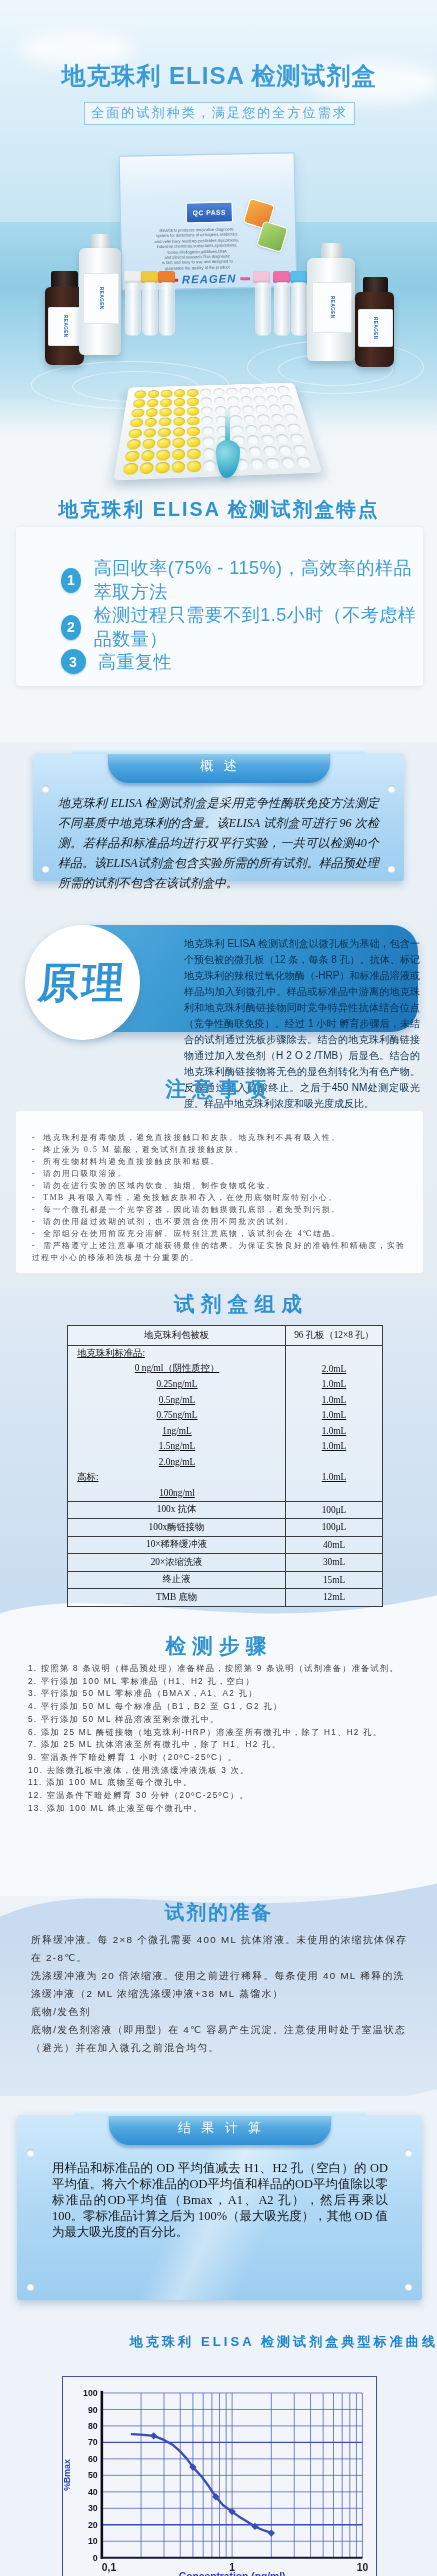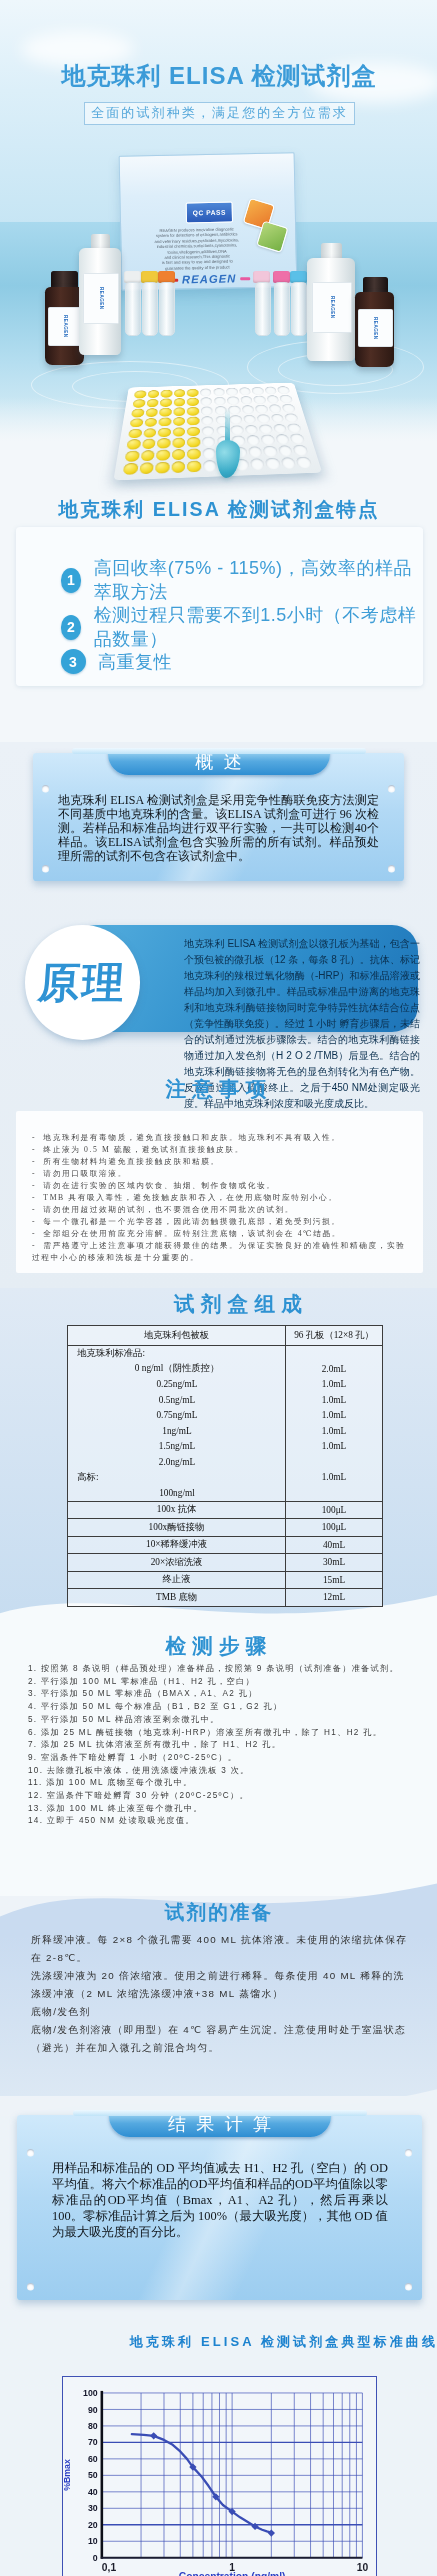--- a/index.html
+++ b/index.html
@@ -56,24 +56,24 @@
   .sec-title{left:0;width:438px;text-align:center;font-weight:bold;color:#2e92d2;}
   
   .features-panel{top:527px;left:15.5px;width:407px;height:159px;background:rgba(250,253,255,.8);border-radius:4.1px;box-shadow:0 1px 4.1px rgba(140,170,195,.25);}
   .feature-item{position:absolute;left:45px;display:flex;align-items:center;}
   .feature-num{width:25px;height:25px;border-radius:50%;background:#35a3d8;color:#fff;font-size:14px;font-weight:bold;
     display:flex;align-items:center;justify-content:center;box-shadow:0 1px 2.1px rgba(40,120,170,.35);}
   .feature-text{margin-left:12.4px;font-size:18px;color:#3e9dd6;letter-spacing:0.5px;}
   
   .blue-panel{background:linear-gradient(180deg,#cfe9fb 0%,#b2d9f5 45%,#9ccdf0 100%);border-radius:3.1px;box-shadow:0 3.1px 7.2px rgba(110,150,185,.4);overflow:visible;}
   .panel-sheen{position:absolute;inset:0;border-radius:3.1px;background:linear-gradient(115deg,transparent 42%,rgba(255,255,255,.4) 50%,transparent 62%);pointer-events:none;}
-  .panel-tab{position:absolute;left:50%;transform:translateX(-50%);top:-3.1px;width:222px;height:25px;
+  .panel-tab{position:absolute;left:50%;transform:translateX(-50%);top:-3.1px;width:222px;height:33px;
     background:linear-gradient(180deg,#a5d8f4 0%,#55a9e0 45%,#2f8ed2 100%);border-radius:0 0 20.6px 20.6px;
     box-shadow:0 2.1px 3.1px rgba(0,60,120,.3);display:flex;align-items:center;justify-content:center;
-    color:#fff;font-size:18px;letter-spacing:10.3px;text-indent:10.3px;}
+    color:#fff;font-size:13px;letter-spacing:10.3px;text-indent:10.3px;}
   .panel-tab::before{content:"";position:absolute;top:-2.1px;left:-36px;width:294px;height:6.2px;background:linear-gradient(180deg,#eef8ff,#bfe3f8);border-radius:5.2px;}
   .hole{position:absolute;width:7.2px;height:7.2px;border-radius:50%;background:#fdfeff;
     box-shadow:inset 0 1px 1.5px rgba(0,50,100,.35),0 0.5px 0.5px rgba(255,255,255,.9);}
   .panel-text{position:absolute;font-family:"Liberation Serif","DejaVu Serif",serif;color:#10151a;text-align:justify;}
   
   .principle-box{top:925px;left:70px;width:348px;height:107px;border-radius:26px;
     background:linear-gradient(125deg,#55aede 0%,#2f8fcc 55%,#1d73b7 100%);box-shadow:0 4.1px 8.2px rgba(70,120,165,.35);}
   .principle-circle{top:925px;left:25px;width:115px;height:115px;border-radius:50%;background:#fff;
     box-shadow:0 3.1px 7.2px rgba(70,120,165,.35);display:flex;align-items:center;justify-content:center;}
   .principle-word{font-size:42px;font-weight:bold;color:#2f93d4;letter-spacing:2.1px;transform:skewX(-4deg);}
@@ -308,51 +308,51 @@
       </div>
     </div>
 
   <div class="abs blue-panel" style="top:753px;left:33px;width:371px;height:128px;">
     <div class="panel-sheen"></div>
     <div class="panel-tab">概述</div>
     <div class="hole" style="left:9.3px;top:32px;"></div>
     <div class="hole" style="right:9.3px;top:32px;"></div>
     <div class="hole" style="left:9.3px;bottom:9.3px;"></div>
     <div class="hole" style="right:9.3px;bottom:9.3px;"></div>
-    <div class="panel-text" style="left:25px;top:40px;width:321px;font-size:12px;line-height:14px;">地克珠利 ELISA 检测试剂盒是采用竞争性酶联免疫方法测定不同基质中地克珠利的含量。该ELISA 试剂盒可进行 96 次检测。若样品和标准品均进行双平行实验，一共可以检测40个样品。该ELISA试剂盒包含实验所需的所有试剂。样品预处理所需的试剂不包含在该试剂盒中。</div>
+    <div class="panel-text" style="left:25px;top:40px;width:321px;font-size:12px;line-height:20px;font-style:italic;">地克珠利 ELISA 检测试剂盒是采用竞争性酶联免疫方法测定不同基质中地克珠利的含量。该ELISA 试剂盒可进行 96 次检测。若样品和标准品均进行双平行实验，一共可以检测40个样品。该ELISA试剂盒包含实验所需的所有试剂。样品预处理所需的试剂不包含在该试剂盒中。</div>
   </div>
 
   <div class="abs principle-box"></div>
   <div class="abs principle-circle">
     <span class="principle-word">原理</span>
   </div>
   <div class="abs principle-text">地克珠利 ELISA 检测试剂盒以微孔板为基础，包含一个预包被的微孔板（12 条，每条 8 孔）。抗体、标记地克珠利的辣根过氧化物酶（-HRP）和标准品溶液或样品均加入到微孔中。样品或标准品中游离的地克珠利和地克珠利酶链接物同时竞争特异性抗体结合位点（竞争性酶联免疫）。经过 1 小时 孵育步骤后，未结合的试剂通过洗板步骤除去。结合的地克珠利酶链接物通过加入发色剂（H 2 O 2 /TMB）后显色。结合的地克珠利酶链接物将无色的显色剂转化为有色产物。反应通过加入硫酸终止。之后于450 NM处测定吸光度。样品中地克珠利浓度和吸光度成反比。</div>
 
   <div class="abs sec-title t40" style="top:1075px;">注意事项</div>
   <div class="abs precautions-panel"></div>
   <ul class="abs prec-list" id="precautions-list">
       <li>地克珠利是有毒物质，避免直接接触口和皮肤。地克珠利不具有吸入性。</li>
       <li>终止液为 0.5 M 硫酸，避免试剂直接接触皮肤。</li>
       <li>所有生物材料均避免直接接触皮肤和粘膜。</li>
       <li>请勿用口吸取溶液。</li>
       <li>请勿在进行实验的区域内饮食、抽烟、制作食物或化妆。</li>
       <li>TMB 具有吸入毒性，避免接触皮肤和吞入，在使用底物时应特别小心。</li>
+      <li>每一个微孔都是一个光学容器，因此请勿触摸微孔底部，避免受到污损。</li>
       <li>请勿使用超过效期的试剂，也不要混合使用不同批次的试剂。</li>
-      <li>每一个微孔都是一个光学容器，因此请勿触摸微孔底部，避免受到污损。</li>
       <li>全部组分在使用前应充分溶解。应特别注意底物，该试剂会在 4℃结晶。</li>
       <li>需严格遵守上述注意事项才能获得最佳的结果。为保证实验良好的准确性和精确度，实验过程中小心的移液和洗板是十分重要的。</li>
     </ul>
 
   <div class="abs sec-title t40" style="top:1290px;padding-left:22px;">试剂盒组成</div>
   <div class="abs kt" id="kit-table">
       <div class="kt-row kt-head">
         <div class="kt-left">地克珠利包被板</div>
         <div class="kt-right">96 孔板（12×8 孔）</div>
       </div>
-      <div class="kt-std" style="position: relative;">
+      <div class="kt-std" style="position: relative; text-decoration: underline;">
         <div class="kt-srow">
           <div class="kt-left al">地克珠利标准品:</div>
           <div class="kt-right" style="border-left: none;"></div>
         </div>
         <div class="kt-srow">
           <div class="kt-left">0 ng/ml（阴性质控）</div>
           <div class="kt-right" style="border-left: none;">2.0mL</div>
         </div>
         <div class="kt-srow">
           <div class="kt-left">0.25ng/mL</div>
@@ -421,21 +421,20 @@
       <div>3. 平行添加 50 ML 零标准品（BMAX，A1、A2 孔）</div>
       <div>4. 平行添加 50 ML 每个标准品（B1，B2 至 G1，G2 孔）</div>
       <div>5. 平行添加 50 ML 样品溶液至剩余微孔中。</div>
       <div>6. 添加 25 ML 酶链接物（地克珠利-HRP）溶液至所有微孔中，除了 H1、H2 孔。</div>
       <div>7. 添加 25 ML 抗体溶液至所有微孔中，除了 H1、H2 孔。</div>
       <div>9. 室温条件下暗处孵育 1 小时（20ºC-25ºC）。</div>
       <div>10. 去除微孔板中液体，使用洗涤缓冲液洗板 3 次。</div>
       <div>11. 添加 100 ML 底物至每个微孔中。</div>
       <div>12. 室温条件下暗处孵育 30 分钟（20ºC-25ºC）。</div>
       <div>13. 添加 100 ML 终止液至每个微孔中。</div>
-      <div>14. 立即于 450 NM 处读取吸光度值。</div>
     </div>
 
   <div class="abs sec-title t36" style="top:1899px;">试剂的准备</div>
   <div class="abs prep-body" id="prep-body">
       <div>所释缓冲液。每 2×8 个微孔需要 400 ML 抗体溶液。未使用的浓缩抗体保存在 2-8℃。</div>
       <div>洗涤缓冲液为 20 倍浓缩液。使用之前进行稀释。每条使用 40 ML 稀释的洗涤缓冲液（2 ML 浓缩洗涤缓冲液+38 ML 蒸馏水）</div>
       <div>底物/发色剂</div>
       <div>底物/发色剂溶液（即用型）在 4℃ 容易产生沉淀。注意使用时处于室温状态（避光）并在加入微孔之前混合均匀。</div>
     </div>
 

